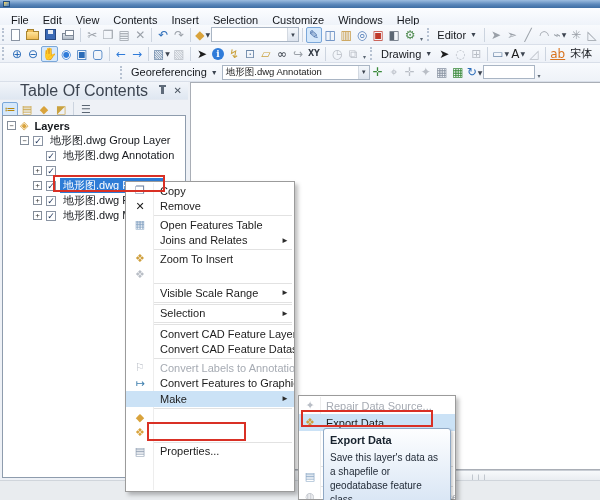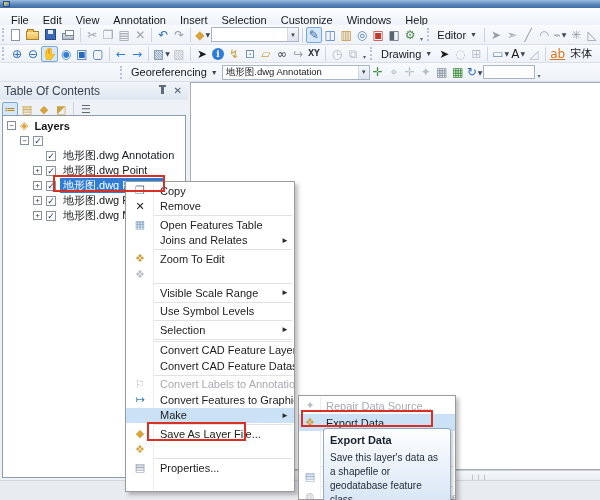--- a/index.html
+++ b/index.html
@@ -54,21 +54,21 @@
   .ic-printer::before { content:""; position:absolute; left:2px; top:-4px; width:7px; height:4px; background:#fff; border:1px solid #7c8796; }
 
   .circle-i { display:inline-flex; align-items:center; justify-content:center; width:12px; height:12px;
     border-radius:50%; background:#2f7bd9; color:#fff; font:bold 9px "DejaVu Serif",serif; flex:0 0 auto; margin:0 2px; }
 
   
   .toc { position:absolute; left:0; top:82px; width:188px; height:398px; background:#eef1f6; }
   .toc-header { position:absolute; left:0; top:0; width:188px; height:18px;
     background:linear-gradient(180deg,#f2f5fa,#dfe7f1); display:flex; align-items:center; padding:0 4px;
     border-bottom:1px solid #e4e9f1; }
-  .toc-title { font-size:12px; color:#3c4450; }
+  .toc-title { font-size:16px; color:#3c4450;margin-left:16px; }
   .pin { width:3px; height:7px; background:#5f6b7a; position:relative; margin-left:auto; margin-right:10px; }
   .pin::before { content:""; position:absolute; left:-2px; top:-2px; width:7px; height:2px; background:#5f6b7a; }
   .toc-close { font-size:10px; color:#4c5662; margin-right:2px; }
   .toc-tools { position:absolute; left:2px; top:19px; height:16px; display:flex; align-items:center; gap:1px; }
   .tti { display:inline-flex; align-items:center; justify-content:center; width:16px; height:15px;
     font:11px "DejaVu Sans",sans-serif; border:1px solid transparent; border-radius:2px; }
   .tti.sel { background:#d5e8fb; border-color:#7aa7d9; }
   .treebox { position:absolute; left:2px; top:33px; width:184px; height:363px; background:#fff;
     border:1px solid #8e9cad; overflow:hidden; padding-top:2px; }
   .trow { height:15px; display:flex; align-items:center; font-size:11px; color:#15181d; white-space:nowrap; }
@@ -128,21 +128,21 @@
 <body>
 
 <div class="titlebar">
   <span class="appicon"></span>
   <span class="wtitle"></span>
 </div>
 <div class="menubar" id="menubar">
     <span class="mitem">File</span>
     <span class="mitem">Edit</span>
     <span class="mitem">View</span>
-    <span class="mitem">Annotation</span>
+    <span class="mitem">Contents</span>
     <span class="mitem">Insert</span>
     <span class="mitem">Selection</span>
     <span class="mitem">Customize</span>
     <span class="mitem">Windows</span>
     <span class="mitem">Help</span>
   </div>
 <div class="tb tb1" id="tb1">
     <span class="grip"></span>
     <span class="ic ic-page"></span>
     <span class="ic ic-folder"></span>
@@ -382,30 +382,30 @@
     </div>
   <div class="treebox" id="tree">
       <div class="trow bold" style="padding-left: 4px;">
         <span class="exp">−</span>
         <span class="licon">◈</span>
         <span class="tlabel">Layers</span>
       </div>
       <div class="trow" style="padding-left: 17px;">
         <span class="exp">−</span>
         <span class="cb">✓</span>
+        <span class="tlabel">地形图.dwg Group Layer</span>
       </div>
       <div class="trow" style="padding-left: 30px;">
         <span class="expspace"></span>
         <span class="cb">✓</span>
         <span class="tlabel">地形图.dwg Annotation</span>
       </div>
       <div class="trow" style="padding-left: 30px;">
         <span class="exp">+</span>
         <span class="cb">✓</span>
-        <span class="tlabel">地形图.dwg Point</span>
       </div>
       <div class="trow" style="padding-left: 30px;">
         <span class="exp">+</span>
         <span class="cb">✓</span>
         <span class="tlabel selected">地形图.dwg Polyline</span>
       </div>
       <div class="trow" style="padding-left: 30px;">
         <span class="exp">+</span>
         <span class="cb">✓</span>
         <span class="tlabel">地形图.dwg Polygon</span>
@@ -440,34 +440,31 @@
       <span class="mic" style="color: rgb(136, 165, 196);">▦</span>
       <span>Open Features Table</span>
     </div>
     <div class="mi">
       <span>Joins and Relates</span>
       <span class="subarr">►</span>
     </div>
     <div class="msep"></div>
     <div class="mi">
       <span class="mic" style="color: rgb(207, 159, 60);">❖</span>
-      <span>Zoom To Edit</span>
+      <span>Zoom To Insert</span>
     </div>
     <div class="mi gray">
       <span class="mic" style="color: rgb(185, 190, 198);">❖</span>
     </div>
     <div class="msep"></div>
     <div class="mi">
       <span>Visible Scale Range</span>
       <span class="subarr">►</span>
     </div>
     <div class="msep"></div>
-    <div class="mi">
-      <span>Use Symbol Levels</span>
-    </div>
     <div class="msep"></div>
     <div class="mi">
       <span>Selection</span>
       <span class="subarr">►</span>
     </div>
     <div class="msep"></div>
     <div class="msep"></div>
     <div class="mi">
       <span>Convert CAD Feature Layer...</span>
     </div>
@@ -483,21 +480,20 @@
       <span class="mic" style="color: rgb(63, 127, 174);">↦</span>
       <span>Convert Features to Graphics...</span>
     </div>
     <div class="mi hover">
       <span>Make</span>
       <span class="subarr">►</span>
     </div>
     <div class="msep"></div>
     <div class="mi">
       <span class="mic" style="color: rgb(217, 163, 60);">◆</span>
-      <span>Save As Layer File...</span>
     </div>
     <div class="mi">
       <span class="mic" style="color: rgb(217, 163, 60);">❖</span>
     </div>
     <div class="msep"></div>
     <div class="mi">
       <span class="mic" style="color: rgb(136, 152, 173);">▤</span>
       <span>Properties...</span>
     </div>
   </div>

